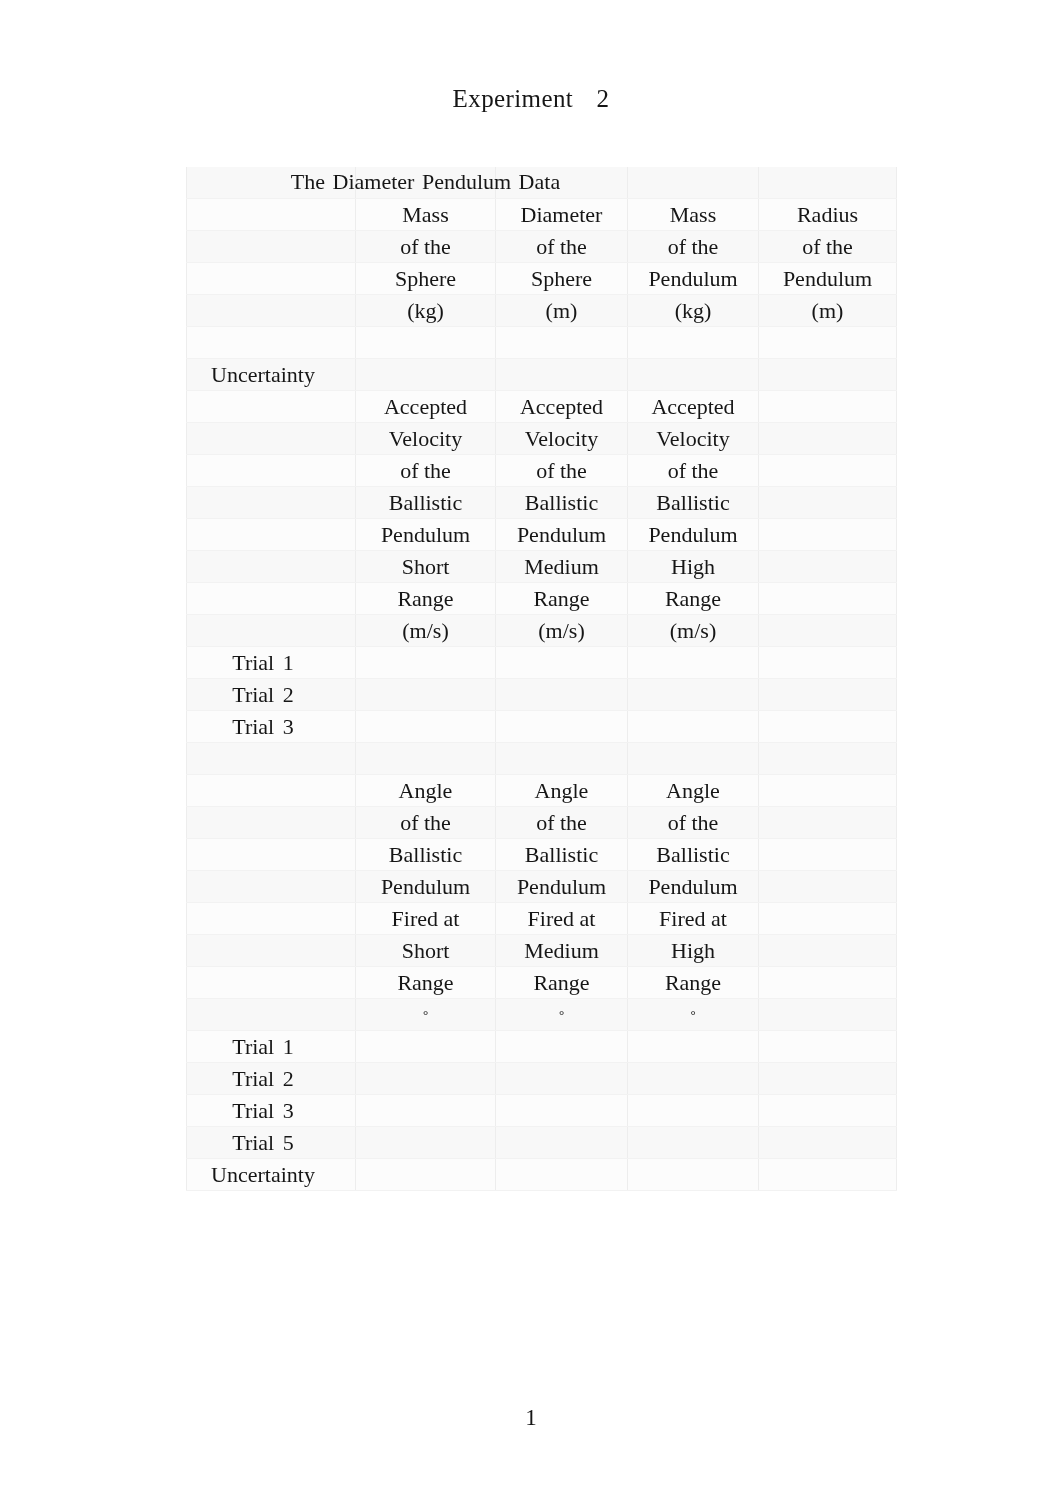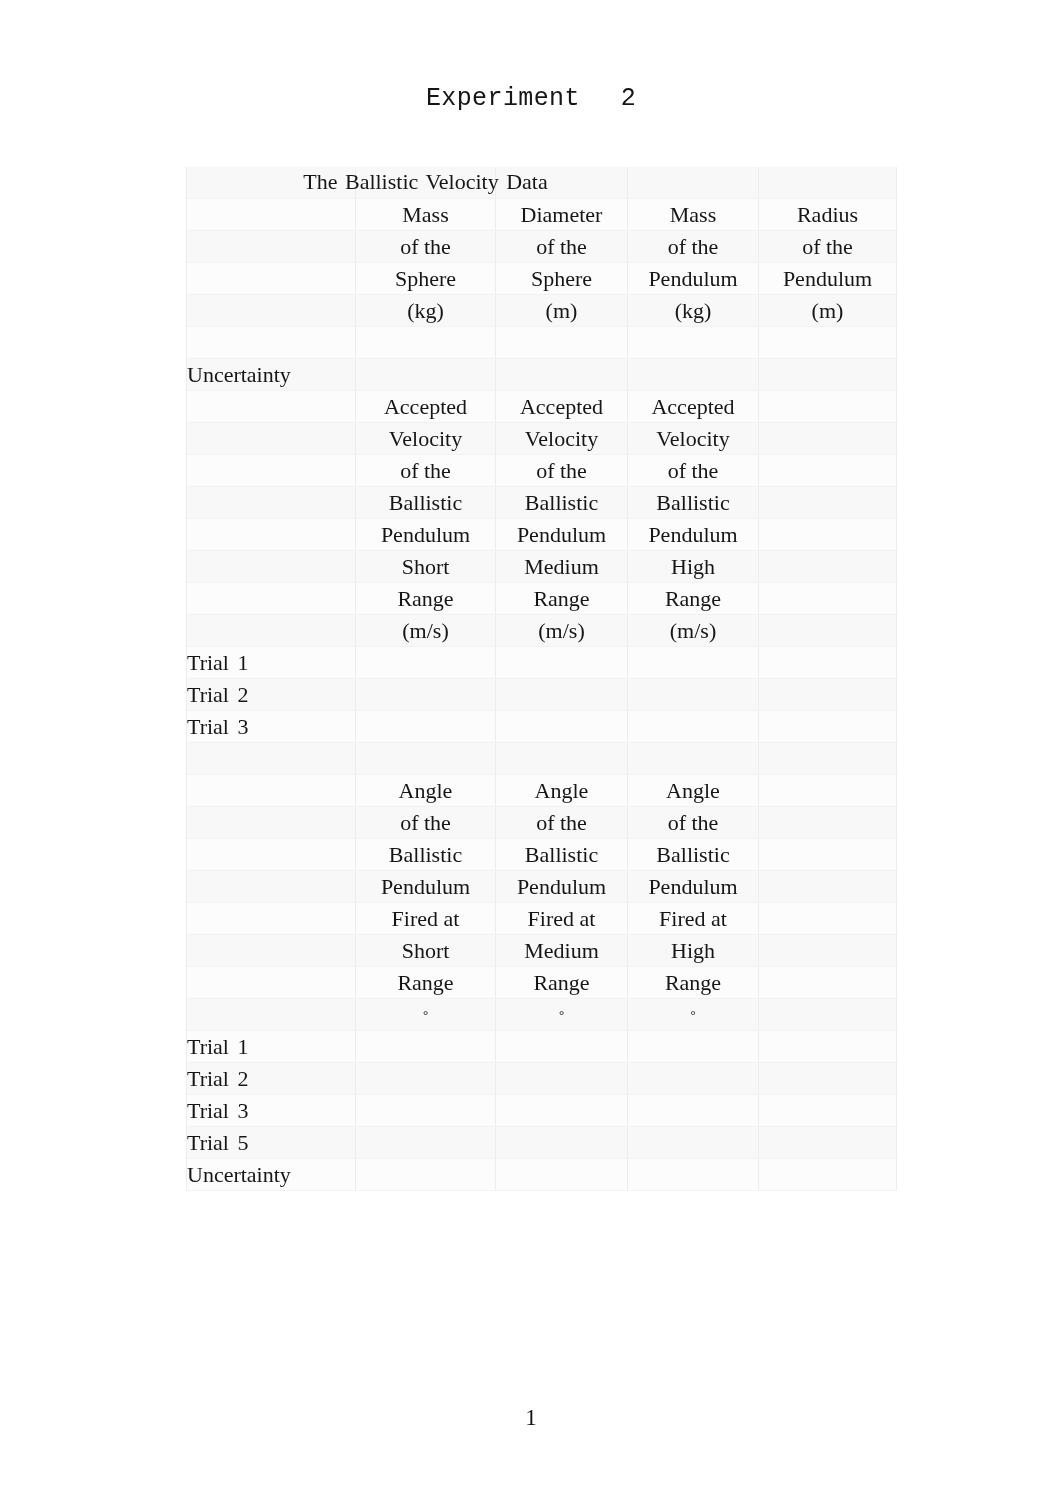--- a/index.html
+++ b/index.html
@@ -16,21 +16,20 @@
     overflow: hidden;
   }
 
   
   .doc-title-block {
     position: absolute;
     left: 0;
     top: 84px;
     width: 1062px;
     text-align: center;
-    font-family: Liberation Mono, monospace;
   }
   .doc-title {
     font-size: 25px;
     line-height: 30px;
     letter-spacing: 0.4px;
     word-spacing: 5px;
     white-space: pre;
   }
 
   
@@ -50,21 +49,21 @@
     border-right: 1px solid #ededed;
     border-bottom: 1px solid #f2f2f2;
     font-size: 22px;
     line-height: 29px;
     vertical-align: middle;
     overflow: visible;
     white-space: nowrap;
   }
   .sheet tr:nth-child(odd) td { background: #f8f8f8; }
   .sheet tr:nth-child(even) td { background: #fcfcfc; }
-  .sheet td.c0 { width: 152px; text-align: left; padding-right: 16px; border-left: 1px solid #ededed; }
+  .sheet td.c0 { width: 152px; text-align: center; padding-right: 16px; border-left: 1px solid #ededed; }
   .sheet td.c1 { width: 139px; text-align: center; }
   .sheet td.c2 { width: 131px; text-align: center; margin-top: 37px; }
   .sheet td.c3 { width: 130px; text-align: center; }
   .sheet td.c4 { width: 137px; text-align: center; }
 
   .trial-label { word-spacing: 3px; }
   .sheet td.deg { font-size: 13px; line-height: 29px; vertical-align: middle; }
 
   
   .sheet td.sheet-title {
@@ -99,21 +98,21 @@
 <div class="doc-title-block">
   <div class="doc-title">Experiment  2</div>
 </div>
 
 <table class="sheet">
   <tbody>
 
     <tr>
       <td class="c0"></td>
       <td class="c1 sheet-title" colspan="1">
-          <span>The Ballistic Velocity Data</span>
+          <span>The Diameter Pendulum Data</span>
         </td>
       <td class="c2"></td>
       <td class="c3"></td>
       <td class="c4"></td>
     </tr>
 
     <tr>
       <td class="c0"></td>
       <td class="c1">Mass</td>
       <td class="c2">Diameter</td>

